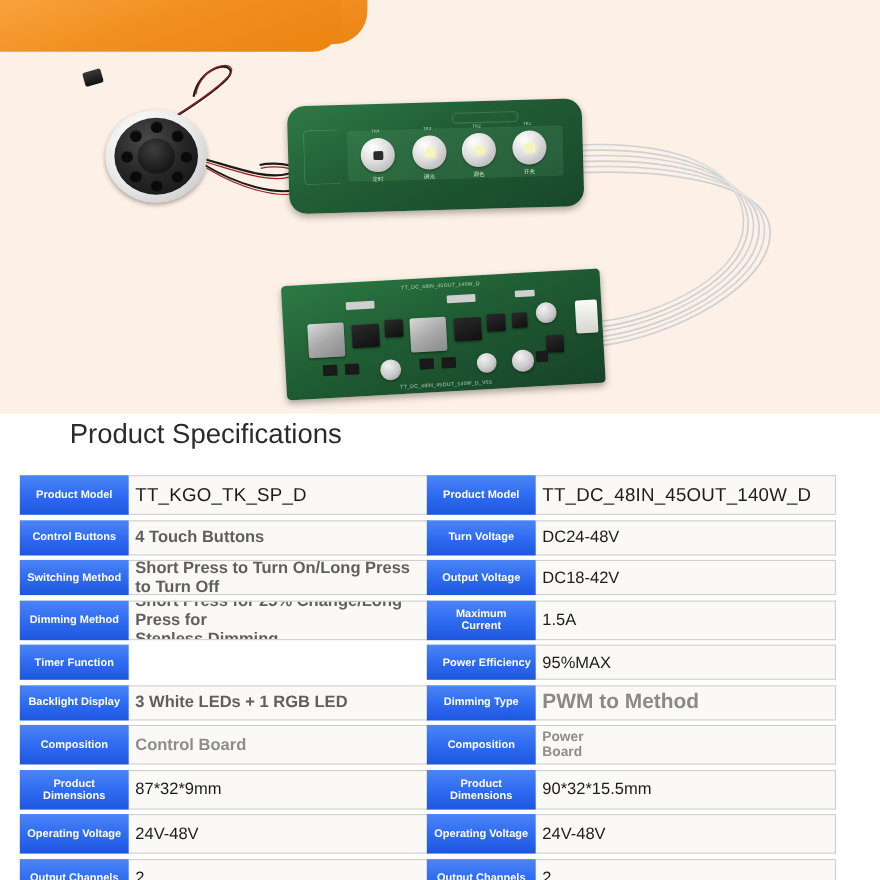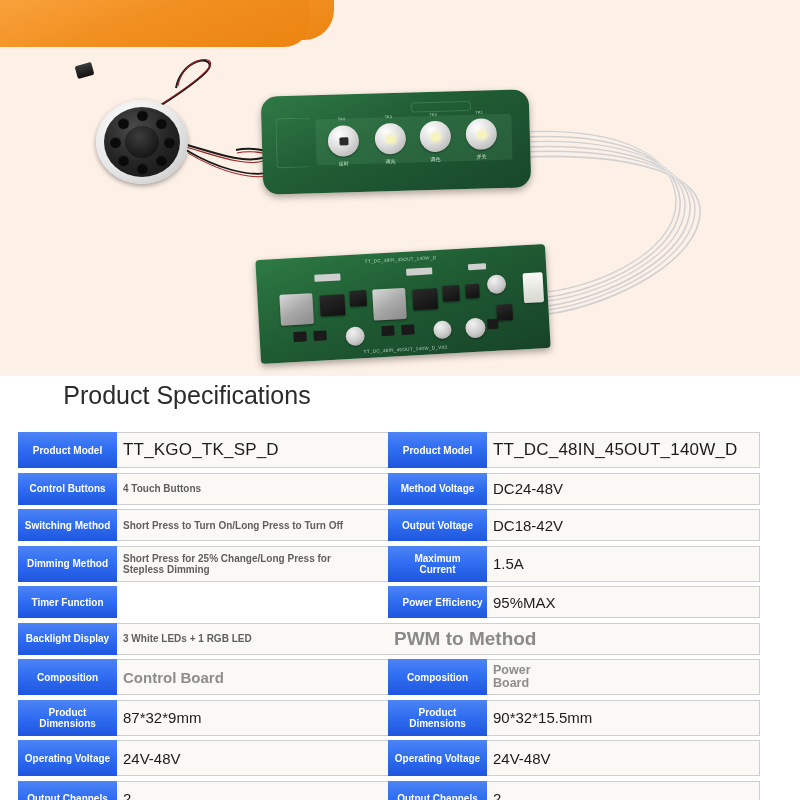--- a/index.html
+++ b/index.html
@@ -202,21 +202,21 @@
     overflow: hidden;
   }
   .spec-value span {
     display: block;
     width: 100%;
     white-space: pre-line;
   }
 
   
   .v-model   { font-size: 17px; color: #1c1c1c; letter-spacing: .2px; }
-  .v-small   { font-size: 10px; color: #5f5f5f; font-weight: bold; }
+  .v-small   { font-size: 15px; color: #5f5f5f; font-weight: bold; }
   .v-plain   { font-size: 15px; color: #1c1c1c; }
   .v-gray-lg { font-size: 15px; color: #8d8d8d; font-weight: bold; }
   .v-gray-xl { font-size: 19px; color: #8a8a8a; font-weight: bold; }
   .v-gray-wrap { font-size: 12.5px; color: #8d8d8d; font-weight: bold; line-height: 13px; }
 
   .tall { height: 36px; }
 </style>
 </head>
 <body>
 
@@ -401,21 +401,21 @@
         </div>
       </div>
     <div class="spec-col col-right" id="right-col">
         <div class="spec-row tall">
           <div class="spec-label" style="white-space: pre-line;">Product Model</div>
           <div class="spec-value">
             <span class="v-model">TT_DC_48IN_45OUT_140W_D</span>
           </div>
         </div>
         <div class="spec-row">
-          <div class="spec-label" style="white-space: pre-line;">Method Voltage</div>
+          <div class="spec-label" style="white-space: pre-line;">Turn Voltage</div>
           <div class="spec-value">
             <span class="v-plain">DC24-48V</span>
           </div>
         </div>
         <div class="spec-row">
           <div class="spec-label" style="white-space: pre-line;">Output Voltage</div>
           <div class="spec-value">
             <span class="v-plain">DC18-42V</span>
           </div>
         </div>
@@ -426,20 +426,21 @@
             <span class="v-plain">1.5A</span>
           </div>
         </div>
         <div class="spec-row">
           <div class="spec-label" style="white-space: pre-line; padding-left: 12px;">Power Efficiency</div>
           <div class="spec-value">
             <span class="v-plain">95%MAX</span>
           </div>
         </div>
         <div class="spec-row">
+          <div class="spec-label" style="white-space: pre-line;">Dimming Type</div>
           <div class="spec-value">
             <span class="v-gray-xl">PWM to Method</span>
           </div>
         </div>
         <div class="spec-row tall">
           <div class="spec-label" style="white-space: pre-line;">Composition</div>
           <div class="spec-value">
             <span class="v-gray-wrap">Power
 Board</span>
           </div>

